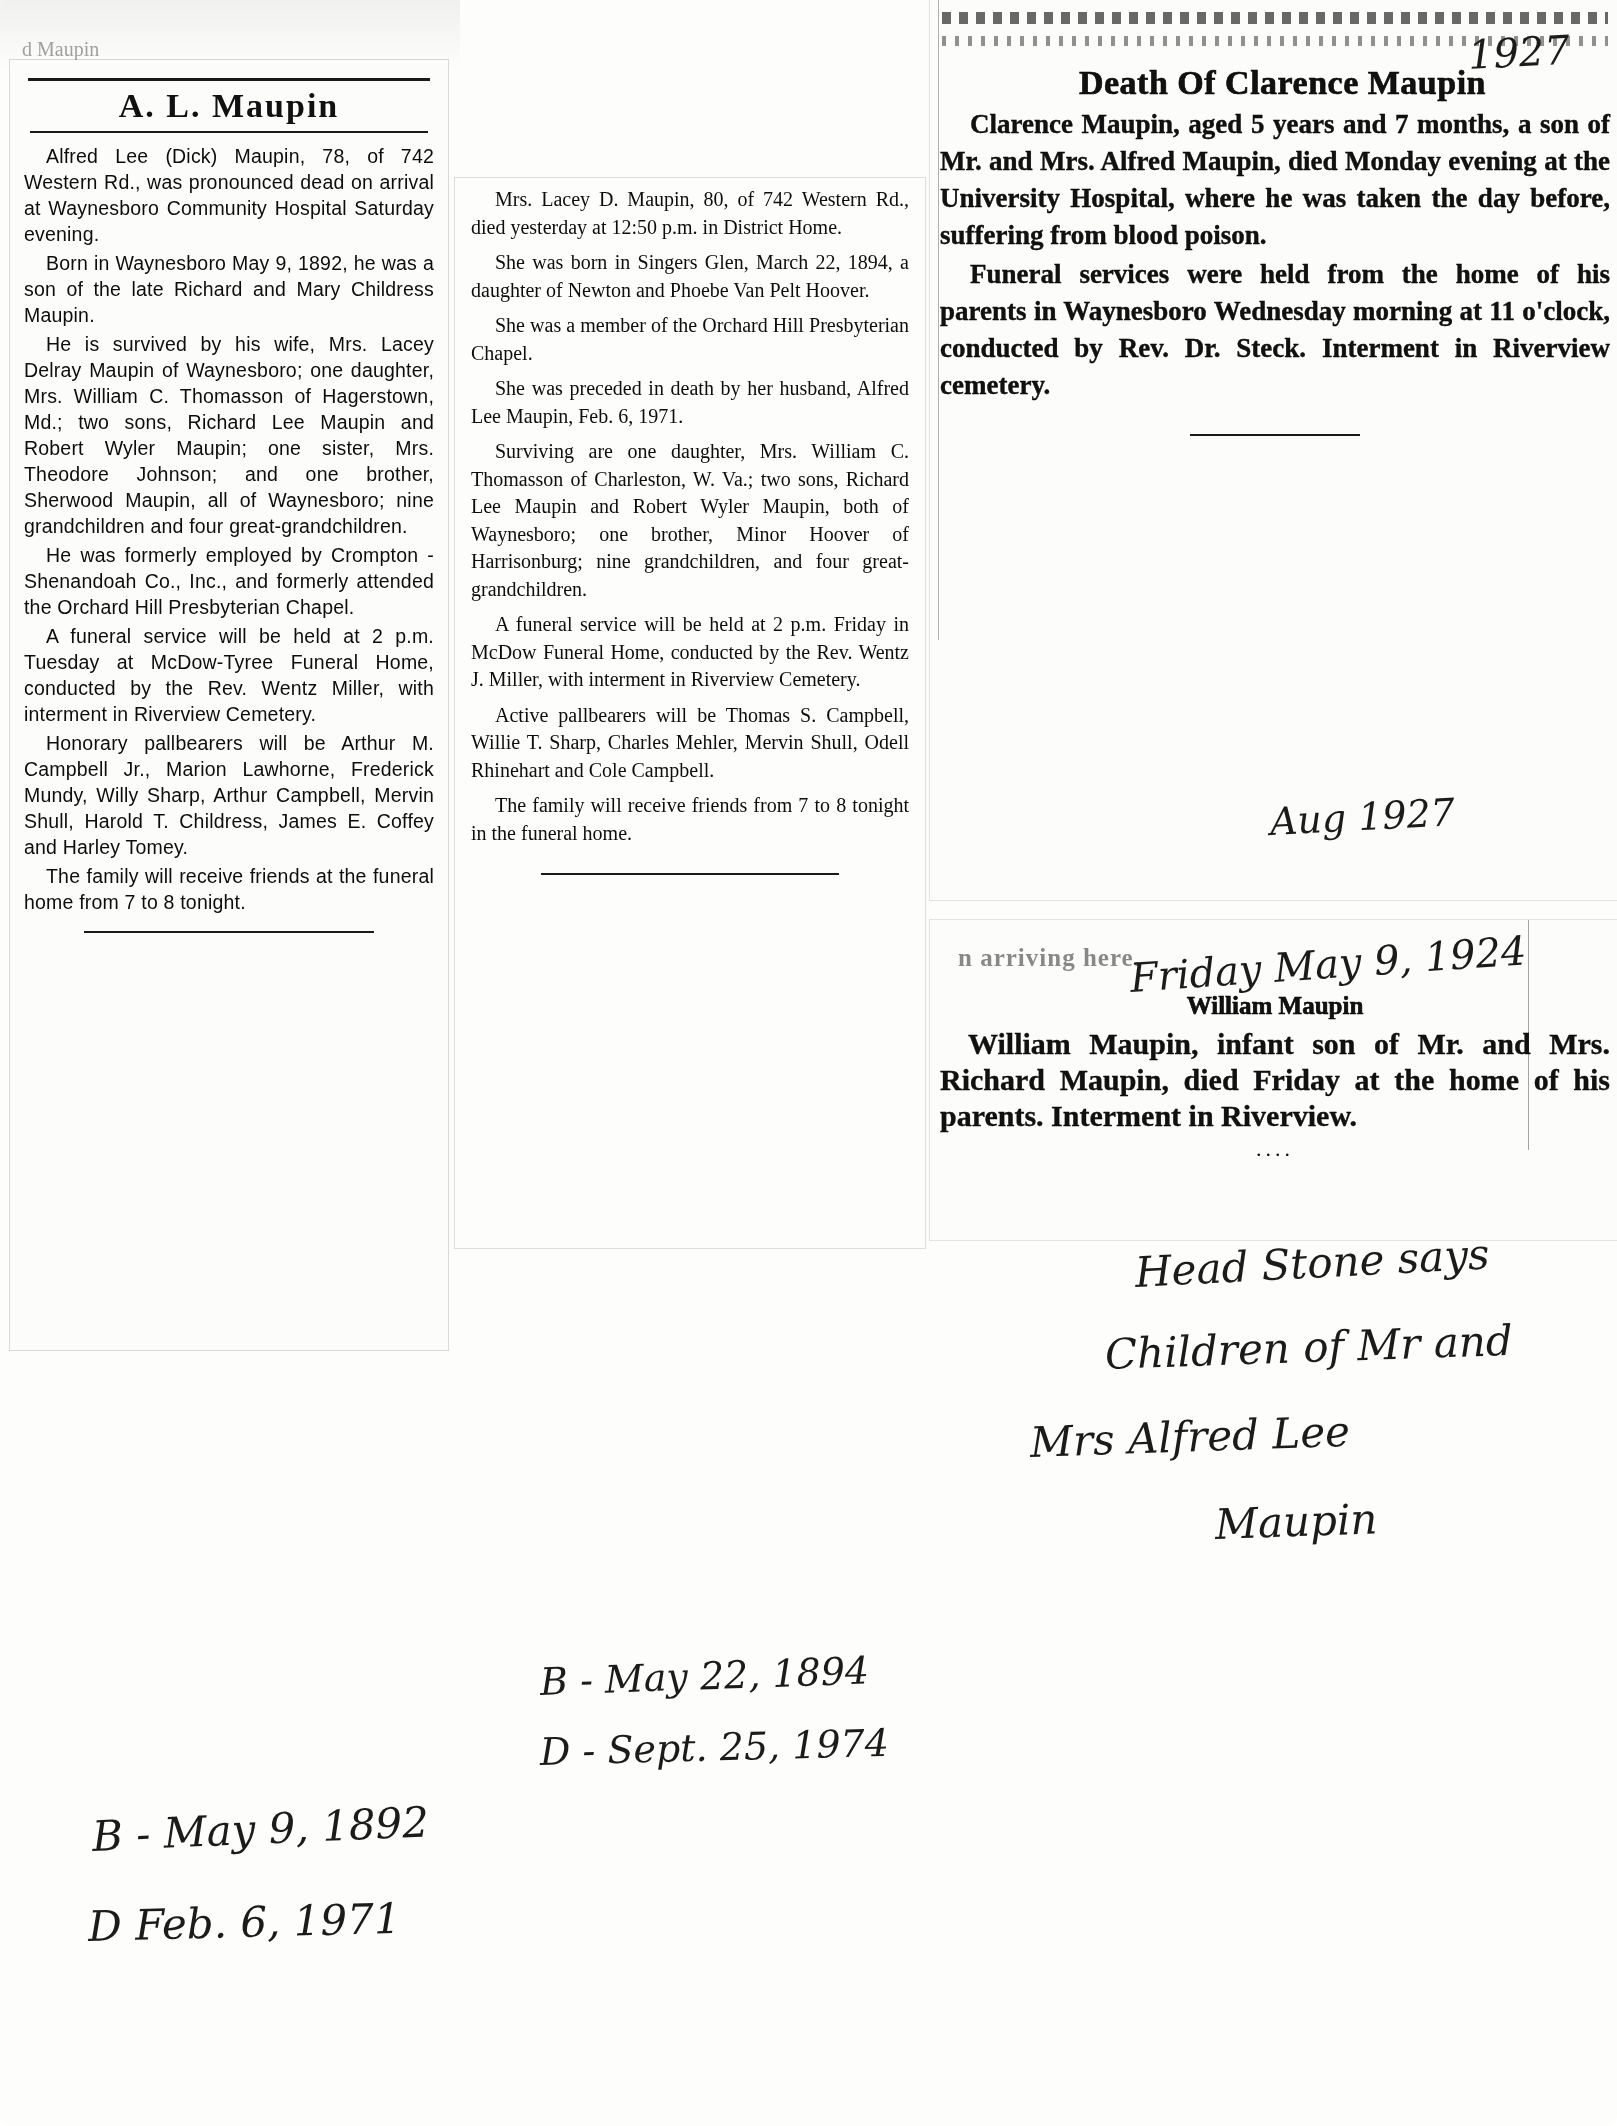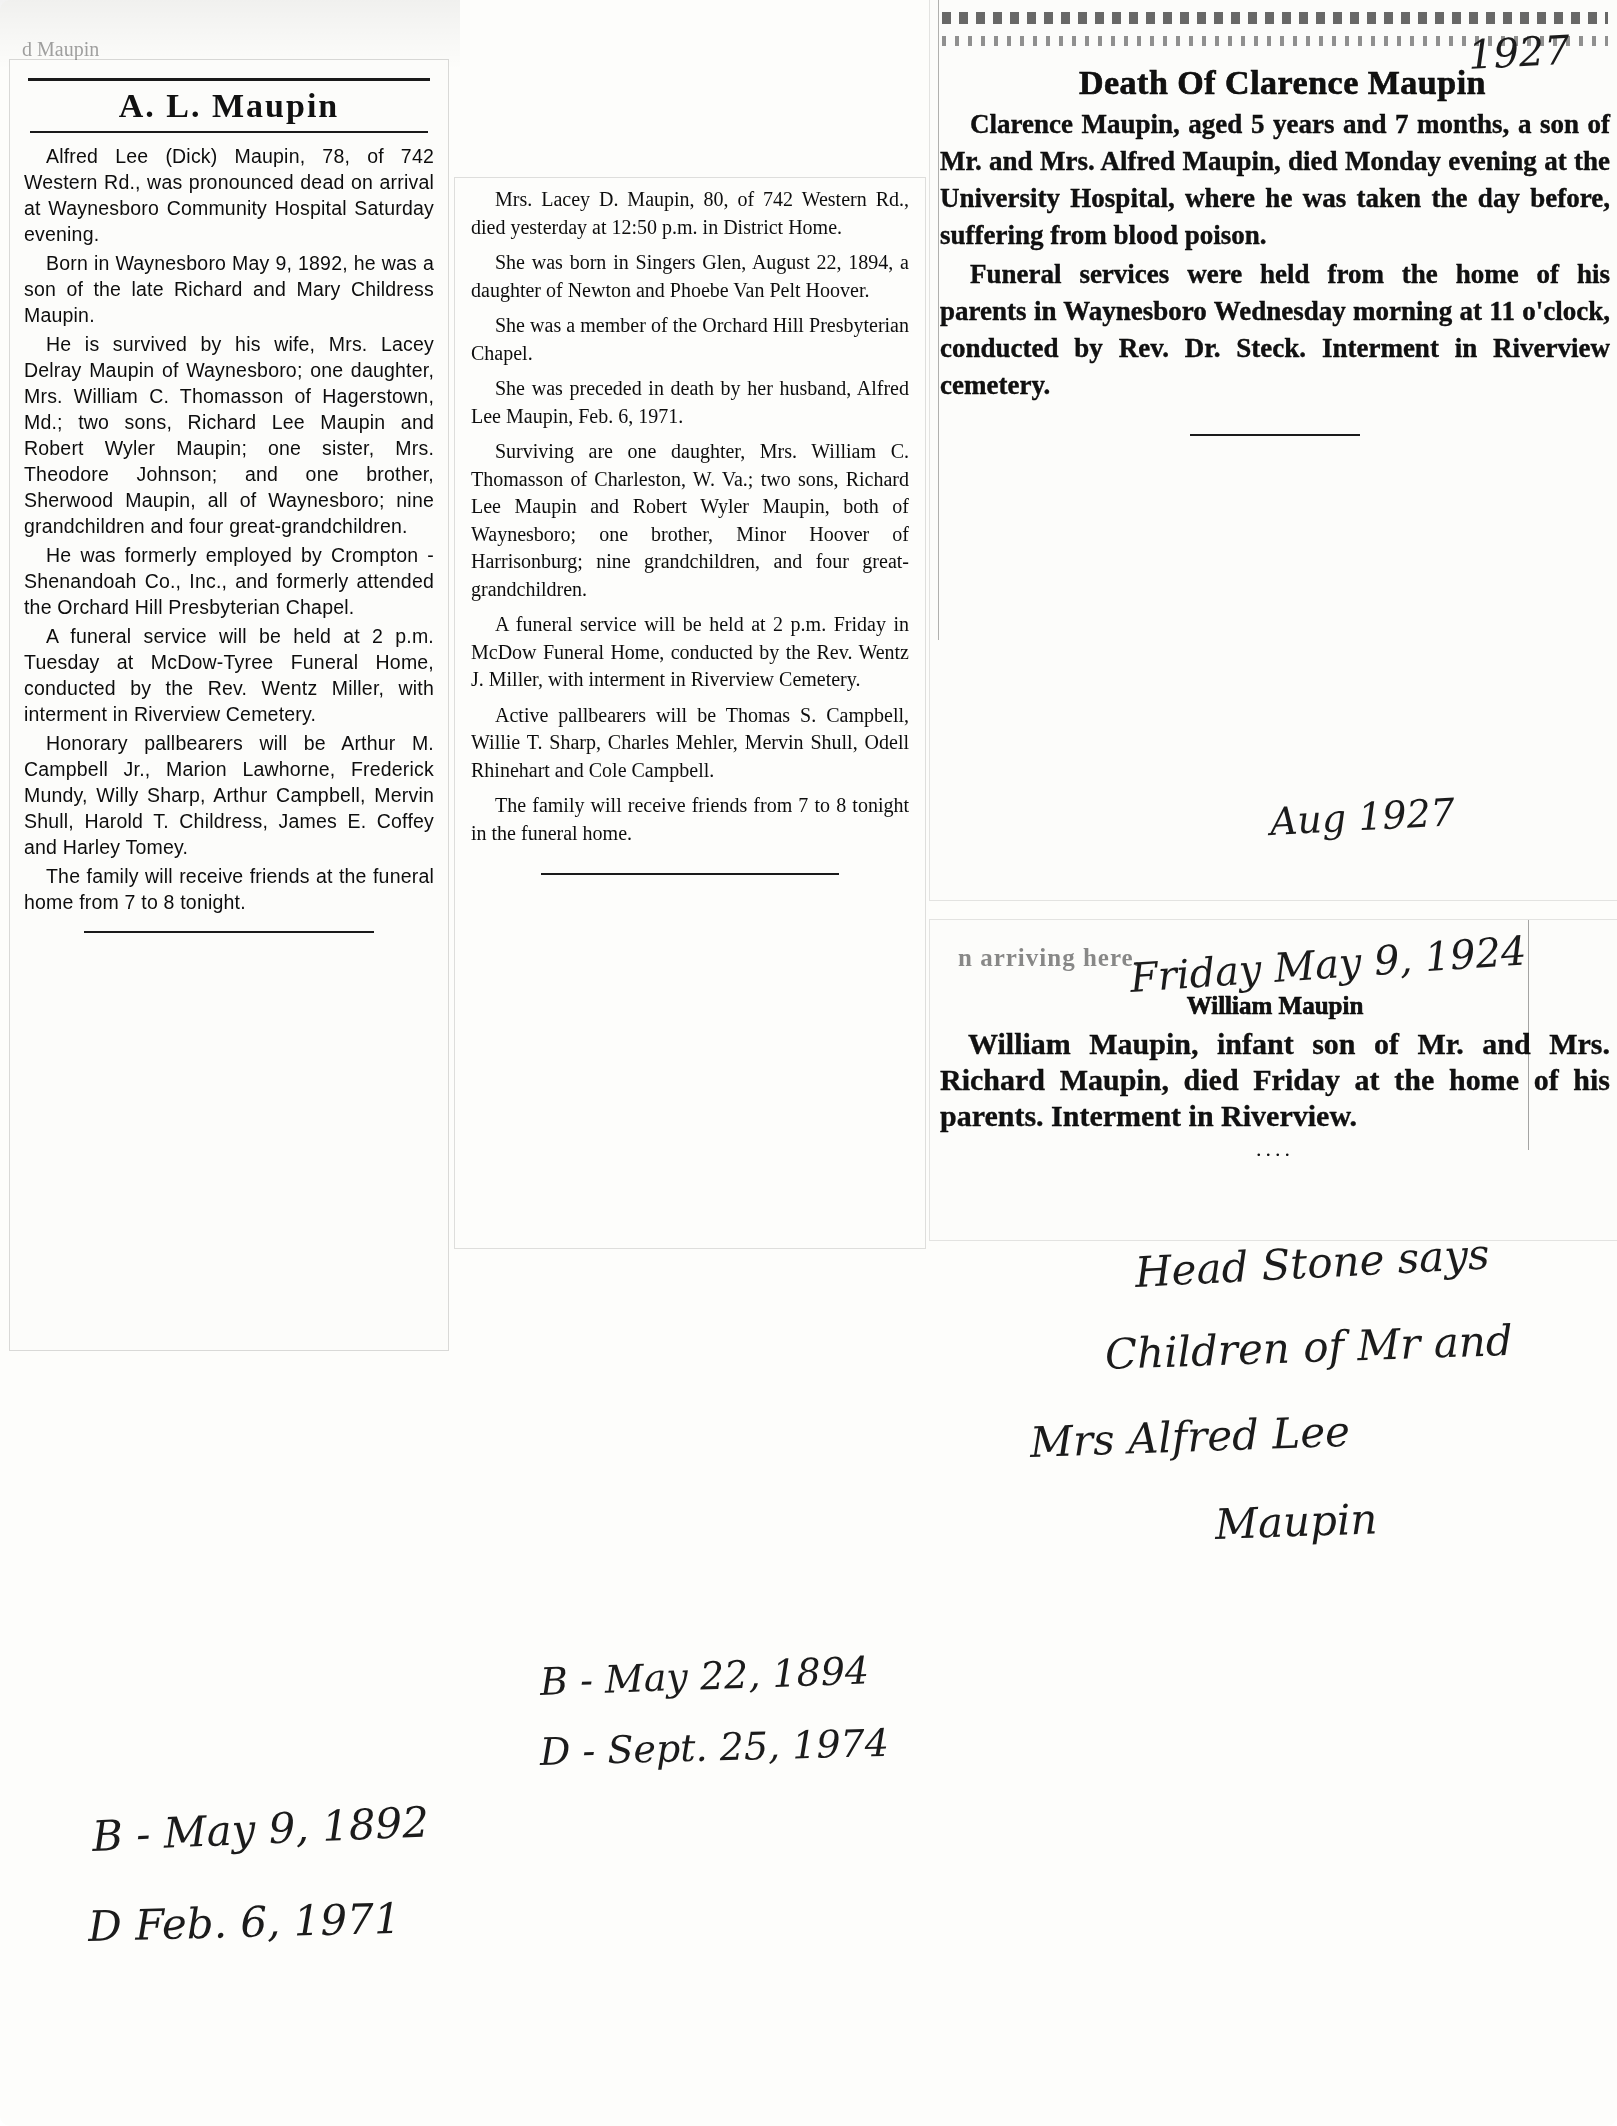--- a/index.html
+++ b/index.html
@@ -283,21 +283,21 @@
     <p>A funeral service will be held at 2 p.m. Tuesday at McDow-Tyree Funeral Home, conducted by the Rev. Wentz Miller, with interment in Riverview Cemetery.</p>
     <p>Honorary pallbearers will be Arthur M. Campbell Jr., Marion Lawhorne, Frederick Mundy, Willy Sharp, Arthur Campbell, Mervin Shull, Harold T. Childress, James E. Coffey and Harley Tomey.</p>
     <p>The family will receive friends at the funeral home from 7 to 8 tonight.</p>
     <div class="rule-bottom"></div>
   </div>
 
   <div id="frag-fold"></div>
   <div id="blob-fold"></div>
   <div class="clip" id="clip-lacey">
     <p>Mrs. Lacey D. Maupin, 80, of 742 Western Rd., died yesterday at 12:50 p.m. in District Home.</p>
-    <p>She was born in Singers Glen, August 22, 1894, a daughter of Newton and Phoebe Van Pelt Hoover.</p>
+    <p>She was born in Singers Glen, March 22, 1894, a daughter of Newton and Phoebe Van Pelt Hoover.</p>
     <p>She was a member of the Orchard Hill Presbyterian Chapel.</p>
     <p>She was preceded in death by her husband, Alfred Lee Maupin, Feb. 6, 1971.</p>
     <p>Surviving are one daughter, Mrs. William C. Thomasson of Charleston, W. Va.; two sons, Richard Lee Maupin and Robert Wyler Maupin, both of Waynesboro; one brother, Minor Hoover of Harrisonburg; nine grandchildren, and four great-grandchildren.</p>
     <p>A funeral service will be held at 2 p.m. Friday in McDow Funeral Home, conducted by the Rev. Wentz J. Miller, with interment in Riverview Cemetery.</p>
     <p>Active pallbearers will be Thomas S. Campbell, Willie T. Sharp, Charles Mehler, Mervin Shull, Odell Rhinehart and Cole Campbell.</p>
     <p>The family will receive friends from 7 to 8 tonight in the funeral home.</p>
     <div class="rule-bottom"></div>
   </div>
 
   <div class="clip" id="clip-clarence">

